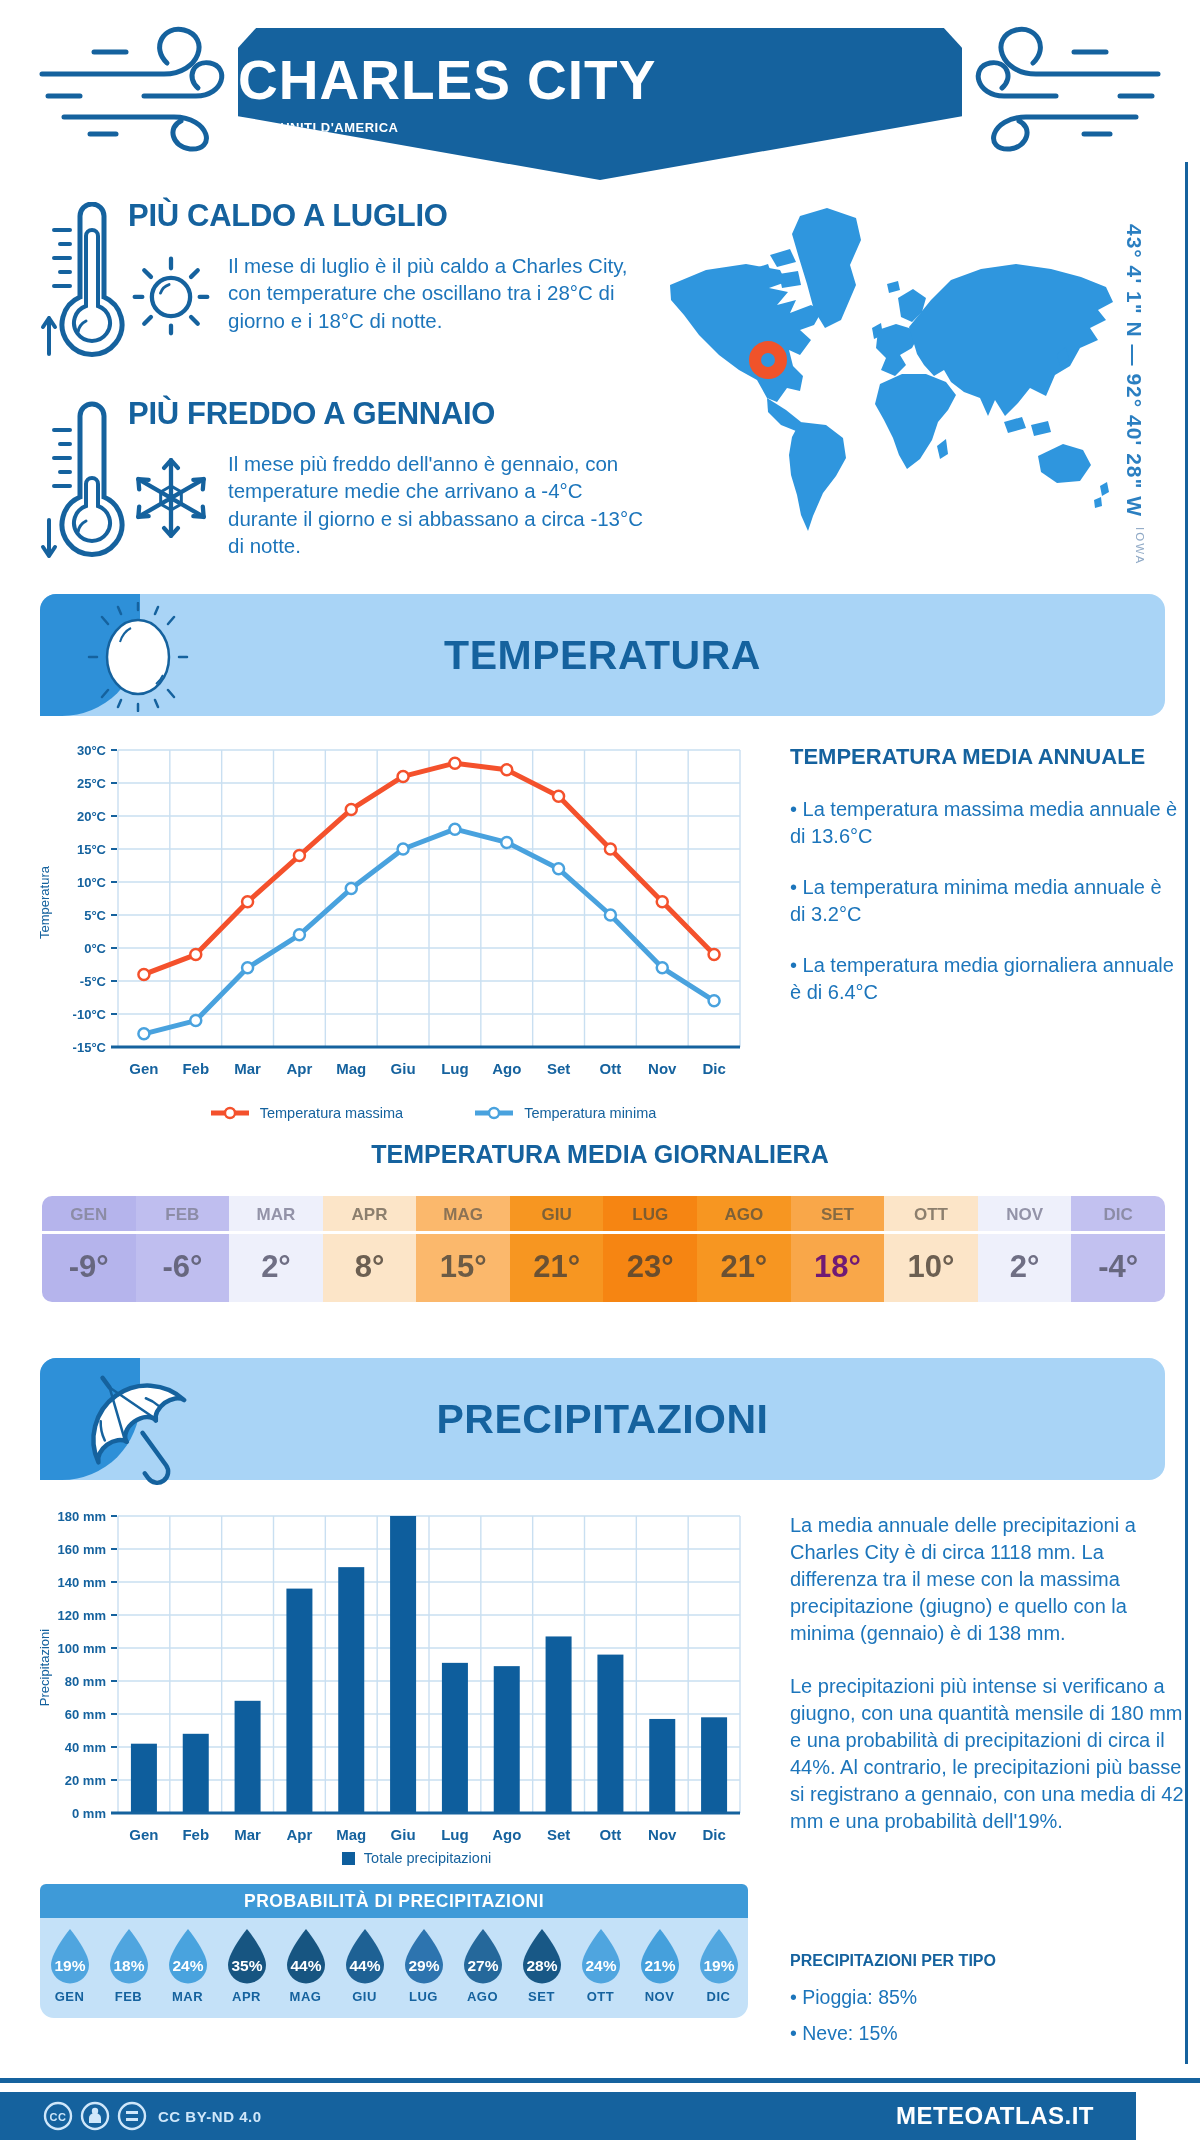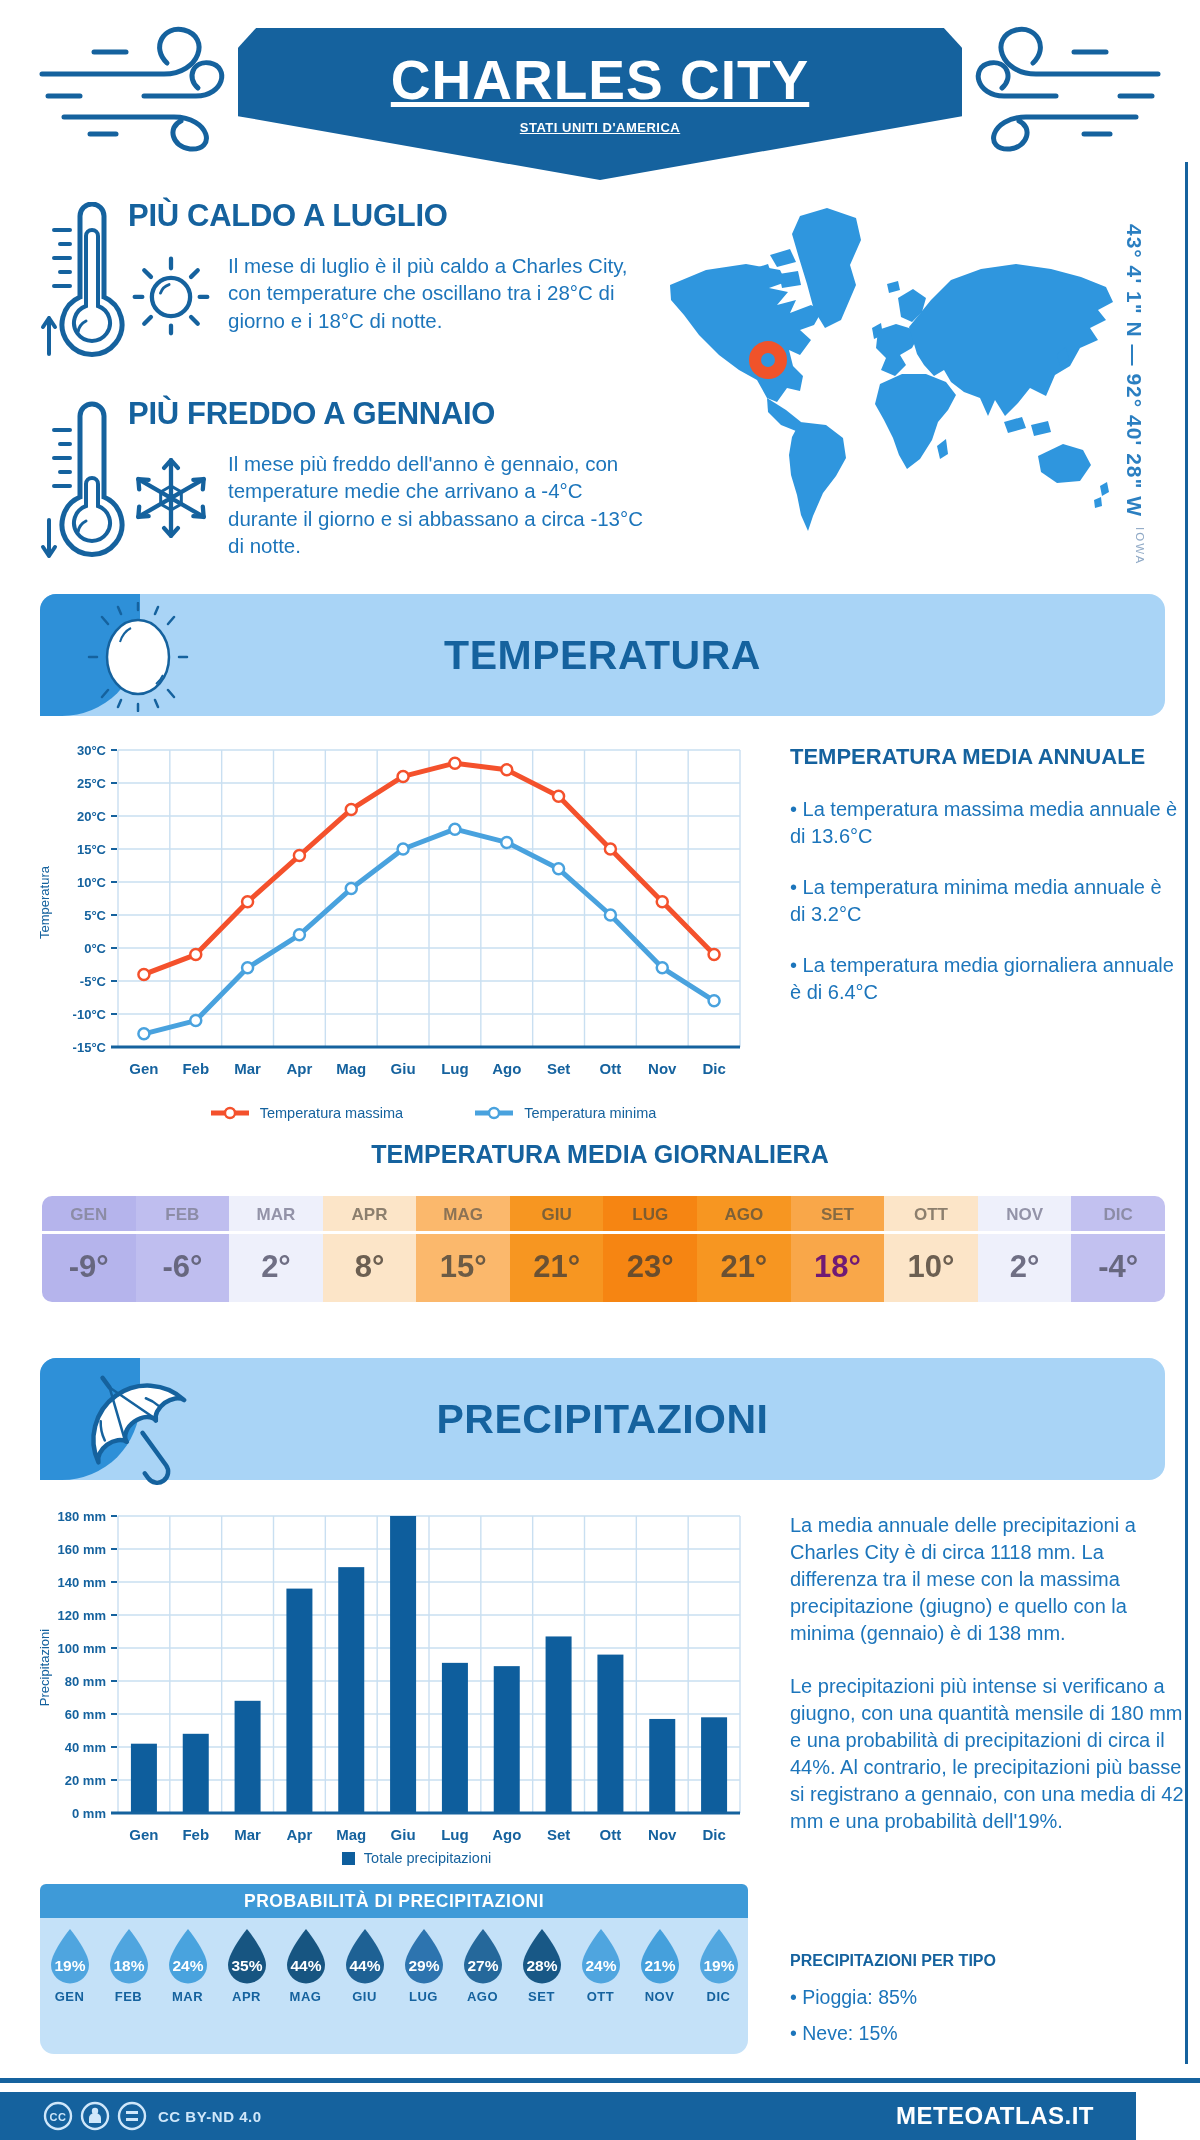--- a/index.html
+++ b/index.html
@@ -3,21 +3,21 @@
 <meta charset="utf-8">
 <style>
   html,body{margin:0;padding:0;background:#fff;}
   body{font-family:"Liberation Sans","DejaVu Sans",sans-serif;}
   #page{position:relative;width:1200px;height:2140px;background:#fff;overflow:hidden;}
   .abs{position:absolute;}
 
   
   .hdr{left:238px;top:28px;width:724px;height:152px;background:#15629E;
        clip-path:polygon(2.5% 0,97.5% 0,100% 13%,100% 58%,50% 100%,0 58%,0 13%);
-       text-align:center;color:#fff;text-decoration:underline;}
+       text-align:left;color:#fff;}
   .hdr-title{margin-top:20px;font-size:55px;font-weight:bold;letter-spacing:1px;}
   .hdr-sub{margin-top:8px;font-size:13px;font-weight:bold;letter-spacing:.5px;}
 
   
   .blk-title{font-size:31px;font-weight:bold;color:#15629E;letter-spacing:-0.3px;}
   .blk-row{display:flex;align-items:flex-start;margin-top:16px;}
   .blk-text{font-size:20.5px;line-height:1.33;color:#1C75BB;width:428px;}
 
   
   .geo{left:1122px;top:224px;height:420px;writing-mode:vertical-rl;display:flex;gap:10px;}
@@ -53,21 +53,21 @@
   .mtable{left:42px;top:1196px;width:1123px;height:106px;display:flex;
           border-radius:10px;overflow:hidden;}
   .tcell{flex:1;text-align:center;}
   .tcell .th{height:35px;line-height:37px;font-size:17px;font-weight:bold;border-bottom:3px solid #fff;}
   .tcell .tv{height:68px;line-height:66px;font-size:31px;font-weight:bold;}
 
   
   .prob{left:40px;top:1884px;width:708px;}
   .prob-strip{height:34px;background:#3E9AD8;border-radius:6px 6px 0 0;color:#fff;
               font-size:17.5px;font-weight:bold;display:flex;align-items:center;justify-content:center;letter-spacing:.5px;}
-  .prob-body{height:136px;background:#C4E1F8;border-radius:0 0 14px 14px;display:flex;padding-top:9px;box-sizing:border-box;}
+  .prob-body{height:100px;background:#C4E1F8;border-radius:0 0 14px 14px;display:flex;padding-top:9px;box-sizing:border-box;}
   .dropcol{flex:1;text-align:center;}
   .dropsvg{width:46px;height:58px;display:block;margin:0 auto;}
   .droppct{fill:#fff;font-weight:bold;font-size:15.5px;font-family:"Liberation Sans",sans-serif;}
   .dropm{margin-top:4px;font-size:13px;font-weight:bold;color:#15629E;letter-spacing:.5px;}
 
   
   .footrule{left:0;top:2078px;width:1200px;height:5px;background:#15629E;}
   .footer{left:0;top:2092px;width:1136px;height:48px;background:#15629E;display:flex;
           align-items:center;justify-content:space-between;padding:0 42px;box-sizing:border-box;}
   .cc-left{display:flex;align-items:center;gap:10px;color:#CFE7FA;font-size:15px;font-weight:bold;letter-spacing:.5px;}

